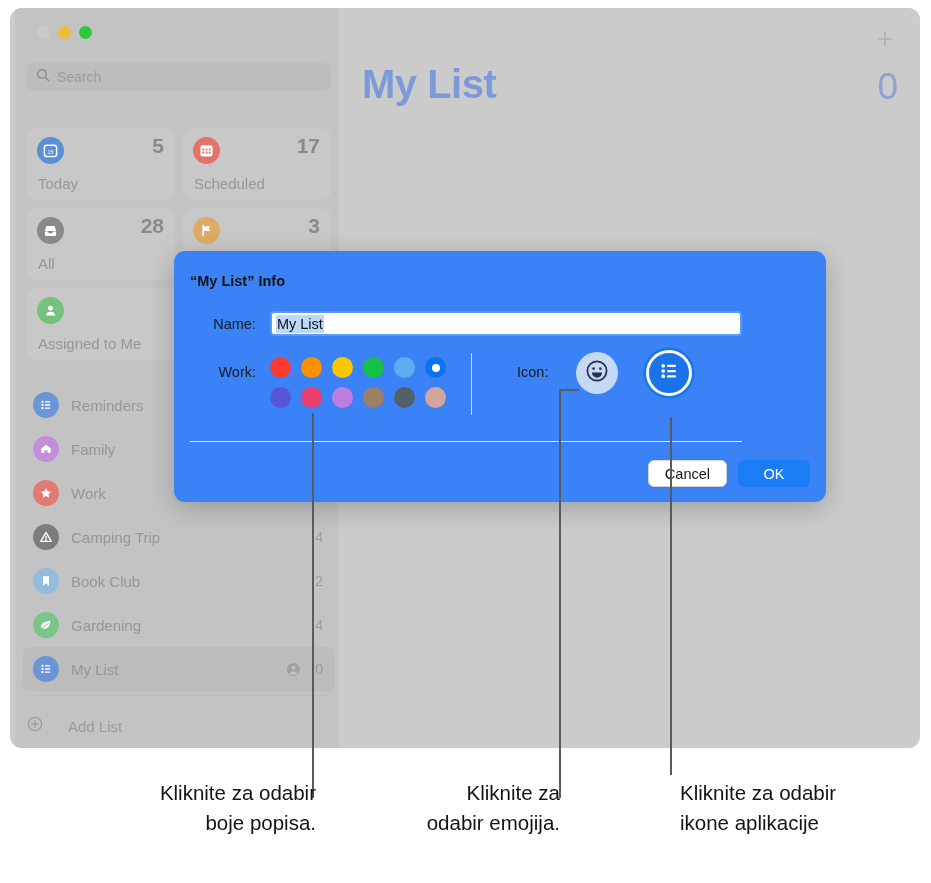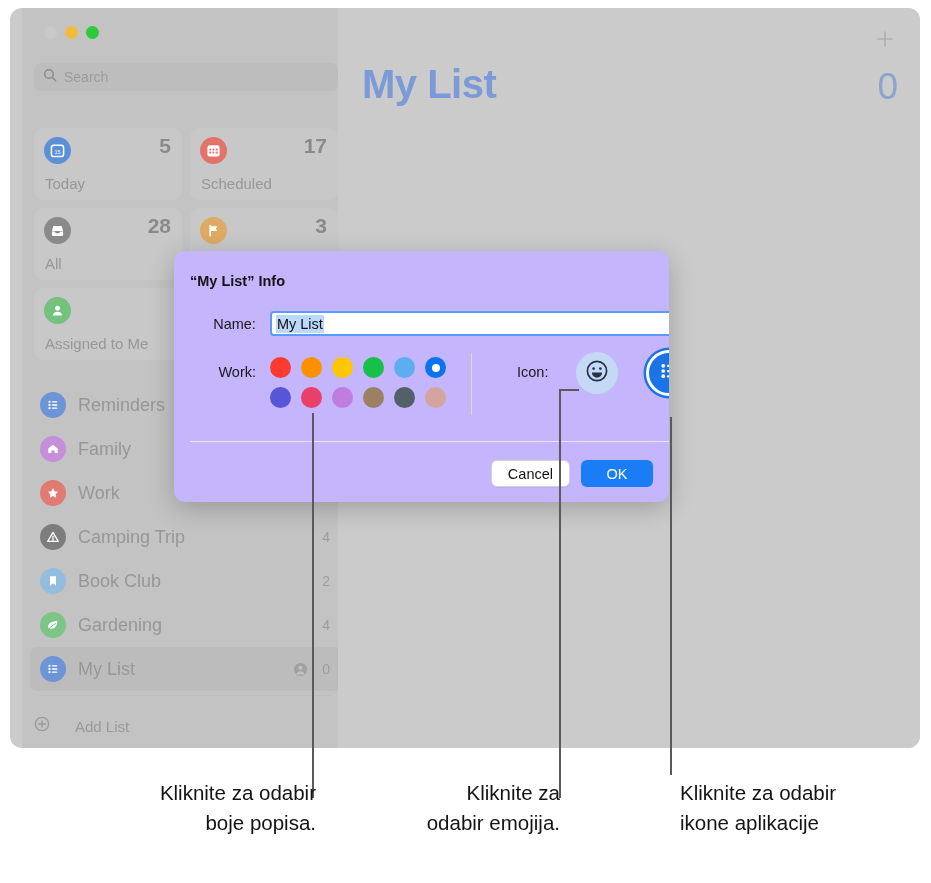--- a/index.html
+++ b/index.html
@@ -13,21 +13,21 @@
 
   
   .app-window {
     position: absolute; left: 10px; top: 8px;
     width: 910px; height: 740px;
     border-radius: 12px;
     background: #cbcbcb;
     overflow: hidden;
   }
   .sidebar {
-    position: absolute; left: 12px; top: 0;
+    position: absolute; left: 5px; top: 0;
     width: 328px; height: 100%;
     background: #c3c3c3;
   }
   .detail {
     position: absolute; left: 328px; top: 0; right: 0; bottom: 0;
     background: #cbcbcb;
   }
 
   
   .traffic { position: absolute; left: 22px; top: 18px; display: flex; gap: 8px; }
@@ -73,21 +73,21 @@
   .lrow {
     height: 44px; display: flex; align-items: center;
     padding: 0 10px; gap: 12px; border-radius: 7px;
     position: relative;
   }
   .lrow.sel { background: #bcbcbc; }
   .lrow .licon {
     width: 26px; height: 26px; border-radius: 50%;
     display: flex; align-items: center; justify-content: center; flex: none;
   }
-  .lrow .lname { font-size: 18px; color: #979797; }
+  .lrow .lname { font-size: 15px; color: #979797; }
   .lrow .lcount {
     position: absolute; right: 12px; font-size: 14px; color: #9d9d9d;
   }
   .lrow .shared {
     position: absolute; right: 34px; width: 15px; height: 15px;
     opacity: .55;
   }
   .divider-h { height: 1px; background: #bcbcbc; margin: 4px 10px 0; }
 
   .addlist {
@@ -107,22 +107,22 @@
     letter-spacing: -0.5px;
   }
   .detail-count {
     position: absolute; right: 22px; top: 58px;
     font-size: 37px; font-weight: 400; color: #8da3cf;
   }
 
   
   .sheet {
     position: absolute; left: 174px; top: 251px;
-    width: 495px; height: 251px;
-    background: #c4b5fd; border-radius: 11px;
+    width: 652px; height: 251px;
+    background: #3b82f6; border-radius: 11px;
     box-shadow: 0 6px 26px rgba(0,0,0,.22);
     overflow: hidden;
   }
   .sheet-title {
     position: absolute; left: 16px; top: 22px;
     font-size: 14.5px; font-weight: 700; color: #141414;
   }
   .row-name {
     position: absolute; left: 16px; top: 60px;
     width: 552px; display: flex; align-items: center;

